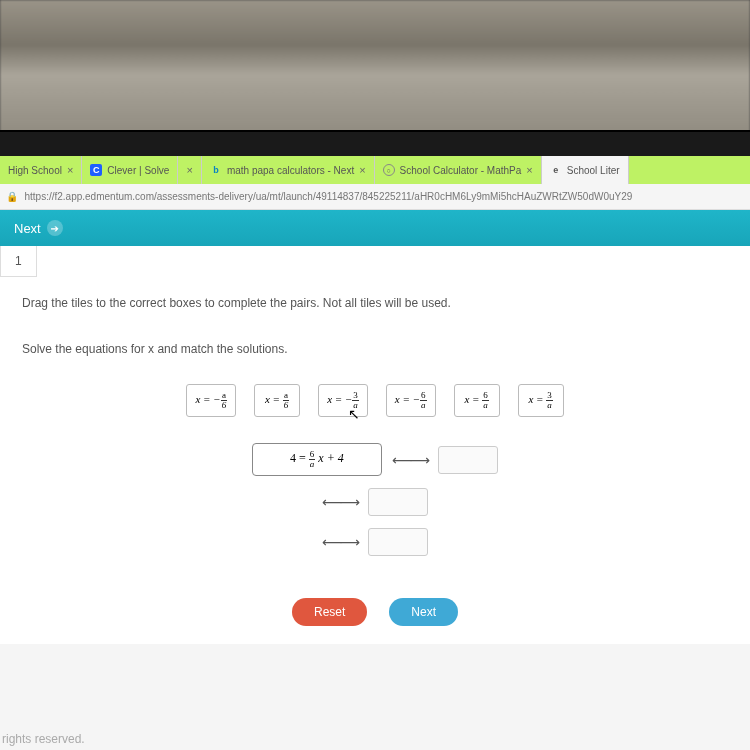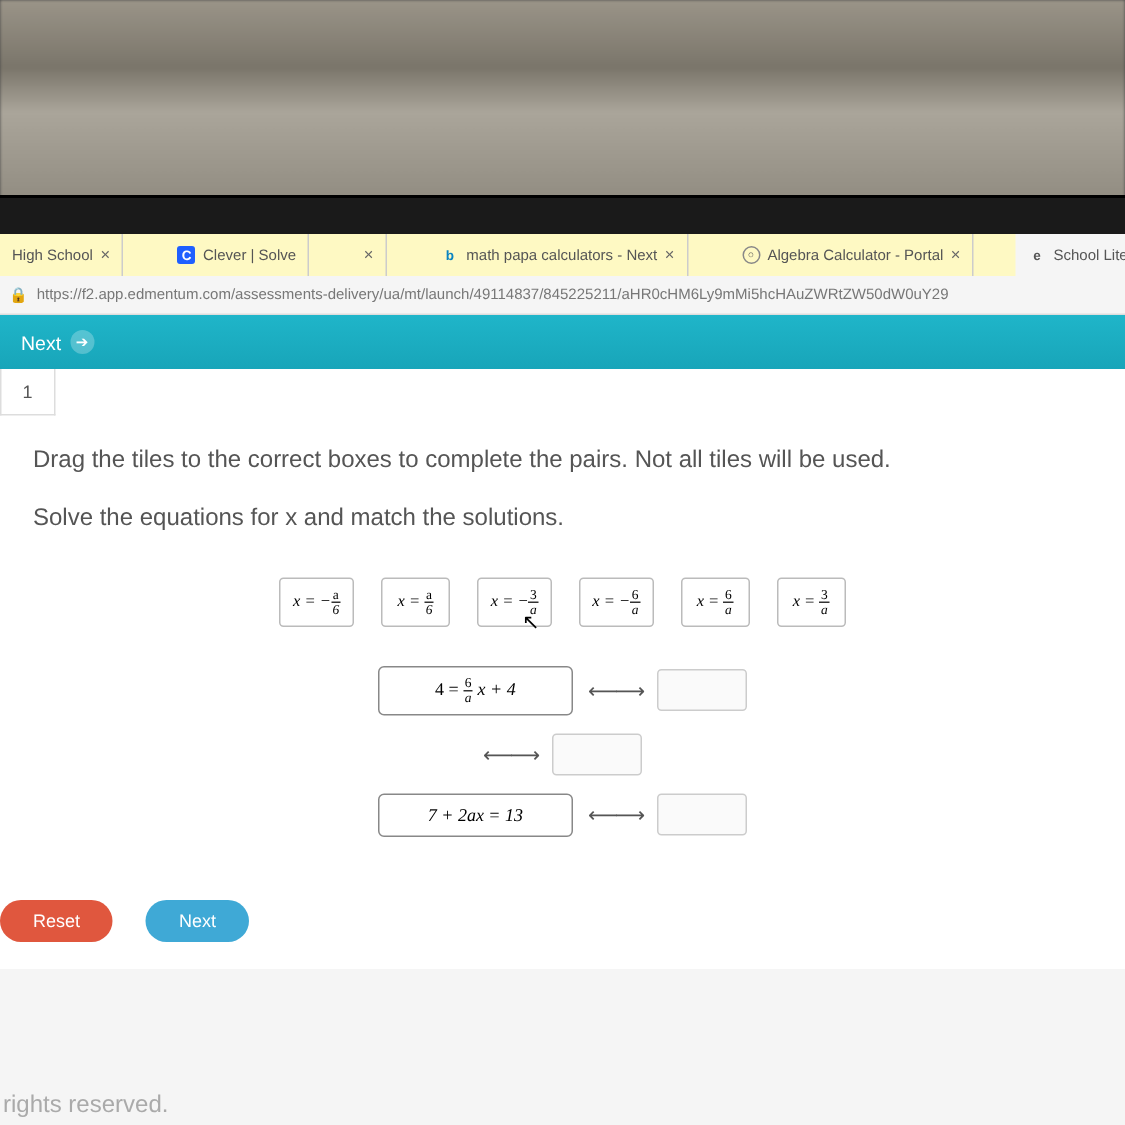--- a/index.html
+++ b/index.html
@@ -30,26 +30,25 @@
       top: 156px;
       left: 0;
       right: 0;
       bottom: 0;
       background: #f5f5f5;
     }
     .tabs-bar {
       display: flex;
       align-items: flex-start;
       height: 28px;
-      background: #fef9c3;
+      background: #bef264;
       font-size: 10px;
       color: #555;
       overflow: hidden;
       white-space: nowrap;
-      gap: 28px;
     }
     .tab {
       display: flex;
       align-items: center;
       padding: 0 8px;
       height: 100%;
       border-right: 1px solid #ccc;
       gap: 5px;
     }
     .tab.active { background: #f5f5f5; }
@@ -105,21 +104,21 @@
       padding: 8px 14px;
       border: 1px solid #ddd;
       border-top: none;
       background: #fff;
       font-size: 12px;
       color: #555;
       margin-left: 0;
     }
     .instructions {
       padding: 16px 22px 6px 22px;
-      font-size: 16px;
+      font-size: 12px;
       color: #555;
       line-height: 1.8;
     }
     .tiles-row {
       display: flex;
       justify-content: center;
       gap: 18px;
       padding: 18px 0 26px 0;
     }
     .tile {
@@ -173,38 +172,39 @@
     }
     .drop-box {
       border: 1px solid #ccc;
       border-radius: 3px;
       width: 60px;
       height: 28px;
       background: #fafafa;
     }
     .action-row {
       display: flex;
+      justify-content: center;
       gap: 22px;
       padding: 18px 0;
     }
     .btn {
       border: none;
       border-radius: 16px;
       padding: 7px 22px;
       font-size: 12px;
       color: #fff;
       font-weight: 500;
     }
     .btn-reset { background: #e0573e; }
     .btn-next { background: #3fa9d6; }
     .footer {
       position: absolute;
       bottom: 4px;
       left: 2px;
-      font-size: 16px;
+      font-size: 12px;
       color: #aaa;
     }
     .cursor {
       position: absolute;
       top: 406px;
       left: 348px;
       font-size: 14px;
       color: #000;
       pointer-events: none;
     }
@@ -229,21 +229,21 @@
     <div class="tab">
       <span class="tab-close">×</span>
     </div>
     <div class="tab">
       <span class="favicon bing">b</span>
       <span>math papa calculators - Next</span>
       <span class="tab-close">×</span>
     </div>
     <div class="tab">
       <span class="favicon mathpapa">○</span>
-      <span>Algebra Calculator - Portal</span>
+      <span>School Calculator - MathPa</span>
       <span class="tab-close">×</span>
     </div>
     <div class="tab active">
       <span class="favicon">e</span>
       <span>School Liter</span>
     </div>
   </div>
 
   <div class="addr-bar">
     <span class="lock-icon">🔒</span>
@@ -255,21 +255,21 @@
       <span>Next</span>
       <span class="arrow">➔</span>
     </div>
   </div>
 
   <div class="content">
     <div class="page-tab">1</div>
 
     <div class="instructions">
       <div>Drag the tiles to the correct boxes to complete the pairs. Not all tiles will be used.</div>
-      <div style="margin-top:10px">Solve the equations for x and match the solutions.</div>
+      <div style="margin-top:24px">Solve the equations for x and match the solutions.</div>
     </div>
 
     <div class="tiles-row">
       <div class="tile">
         <span>x = −</span><span class="frac"><span class="num">a</span><span class="den">6</span></span>
       </div>
       <div class="tile">
         <span>x = </span><span class="frac"><span class="num">a</span><span class="den">6</span></span>
       </div>
       <div class="tile">
@@ -292,21 +292,20 @@
           <span>4 = </span><span class="frac"><span class="num">6</span><span class="den">a</span></span> <span style="font-style:italic">x + 4</span>
         </div>
         <span class="arrow-bi">⟵⟶</span>
         <div class="drop-box"></div>
       </div>
       <div class="pair-row">
         <span class="arrow-bi">⟵⟶</span>
         <div class="drop-box"></div>
       </div>
       <div class="pair-row">
-        <div class="eq-box"><span style="font-style:italic">7 + 2ax = 13</span></div>
         <span class="arrow-bi">⟵⟶</span>
         <div class="drop-box"></div>
       </div>
     </div>
 
     <div class="action-row">
       <button class="btn btn-reset">Reset</button>
       <button class="btn btn-next">Next</button>
     </div>
   </div>

